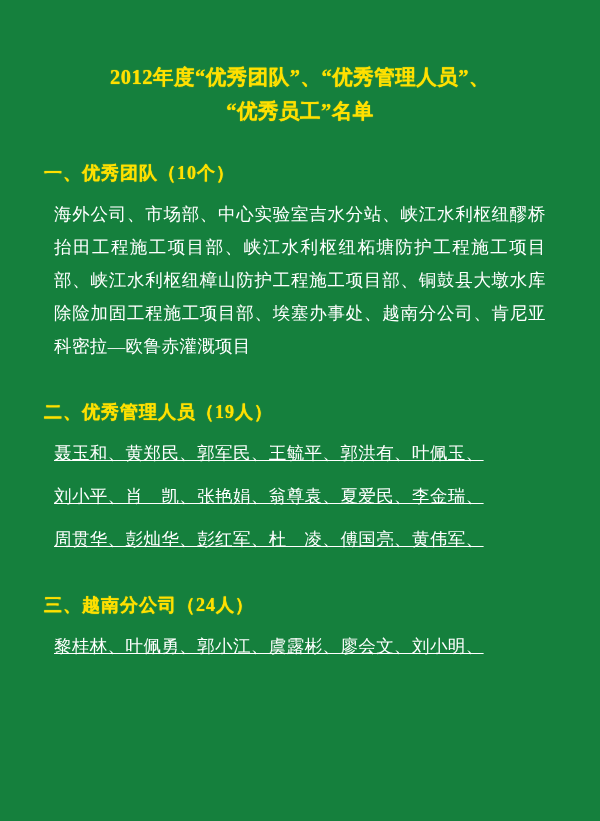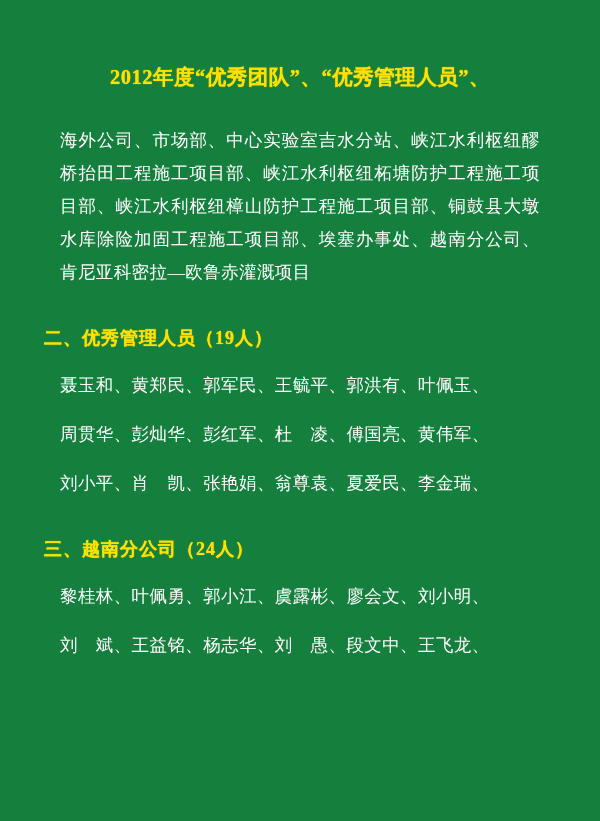--- a/index.html
+++ b/index.html
@@ -47,47 +47,49 @@
     margin: 0 0 4px 0;
     text-shadow: 0 0 1px #ffe000;
   }
   .section-body {
     color: #ffffff;
     font-size: 17.5px;
     line-height: 33px;
     letter-spacing: 0.4px;
     text-align: justify;
     text-justify: inter-ideograph;
-    margin: 16px;
+    margin: 10px;
   }
   .section-body.names {
     text-align: left;
+    text-decoration: underline;
   }
   .gap-1 { margin-top: 30px; }
   .gap-2 { margin-top: 34px; }
 </style>
 </head>
 <body>
 
 <div class="page">
 
   <h1 class="doc-title">
     <span class="title-line">2012年度“优秀团队”、“优秀管理人员”、</span>
+    <span class="title-line">“优秀员工”名单</span>
   </h1>
 
   <div class="section gap-1">
+    <p class="section-heading">一、优秀团队（10个）</p>
     <p class="section-body">海外公司、市场部、中心实验室吉水分站、峡江水利枢纽醪桥抬田工程施工项目部、峡江水利枢纽柘塘防护工程施工项目部、峡江水利枢纽樟山防护工程施工项目部、铜鼓县大墩水库除险加固工程施工项目部、埃塞办事处、越南分公司、肯尼亚科密拉—欧鲁赤灌溉项目</p>
   </div>
 
   <div class="section gap-2">
     <p class="section-heading">二、优秀管理人员（19人）</p>
     <p class="section-body names">聂玉和、黄郑民、郭军民、王毓平、郭洪有、叶佩玉、</p>
+    <p class="section-body names">刘小平、肖　凯、张艳娟、翁尊袁、夏爱民、李金瑞、</p>
     <p class="section-body names">周贯华、彭灿华、彭红军、杜　凌、傅国亮、黄伟军、</p>
-    <p class="section-body names">刘小平、肖　凯、张艳娟、翁尊袁、夏爱民、李金瑞、</p>
   </div>
 
   <div class="section gap-2">
     <p class="section-heading">三、越南分公司（24人）</p>
     <p class="section-body names">黎桂林、叶佩勇、郭小江、虞露彬、廖会文、刘小明、</p>
-    <p class="section-body names">刘　斌、王益铭、杨志华、刘　愚、段文中、王飞龙、</p>
   </div>
 
 </div>
 
 </body></html>

